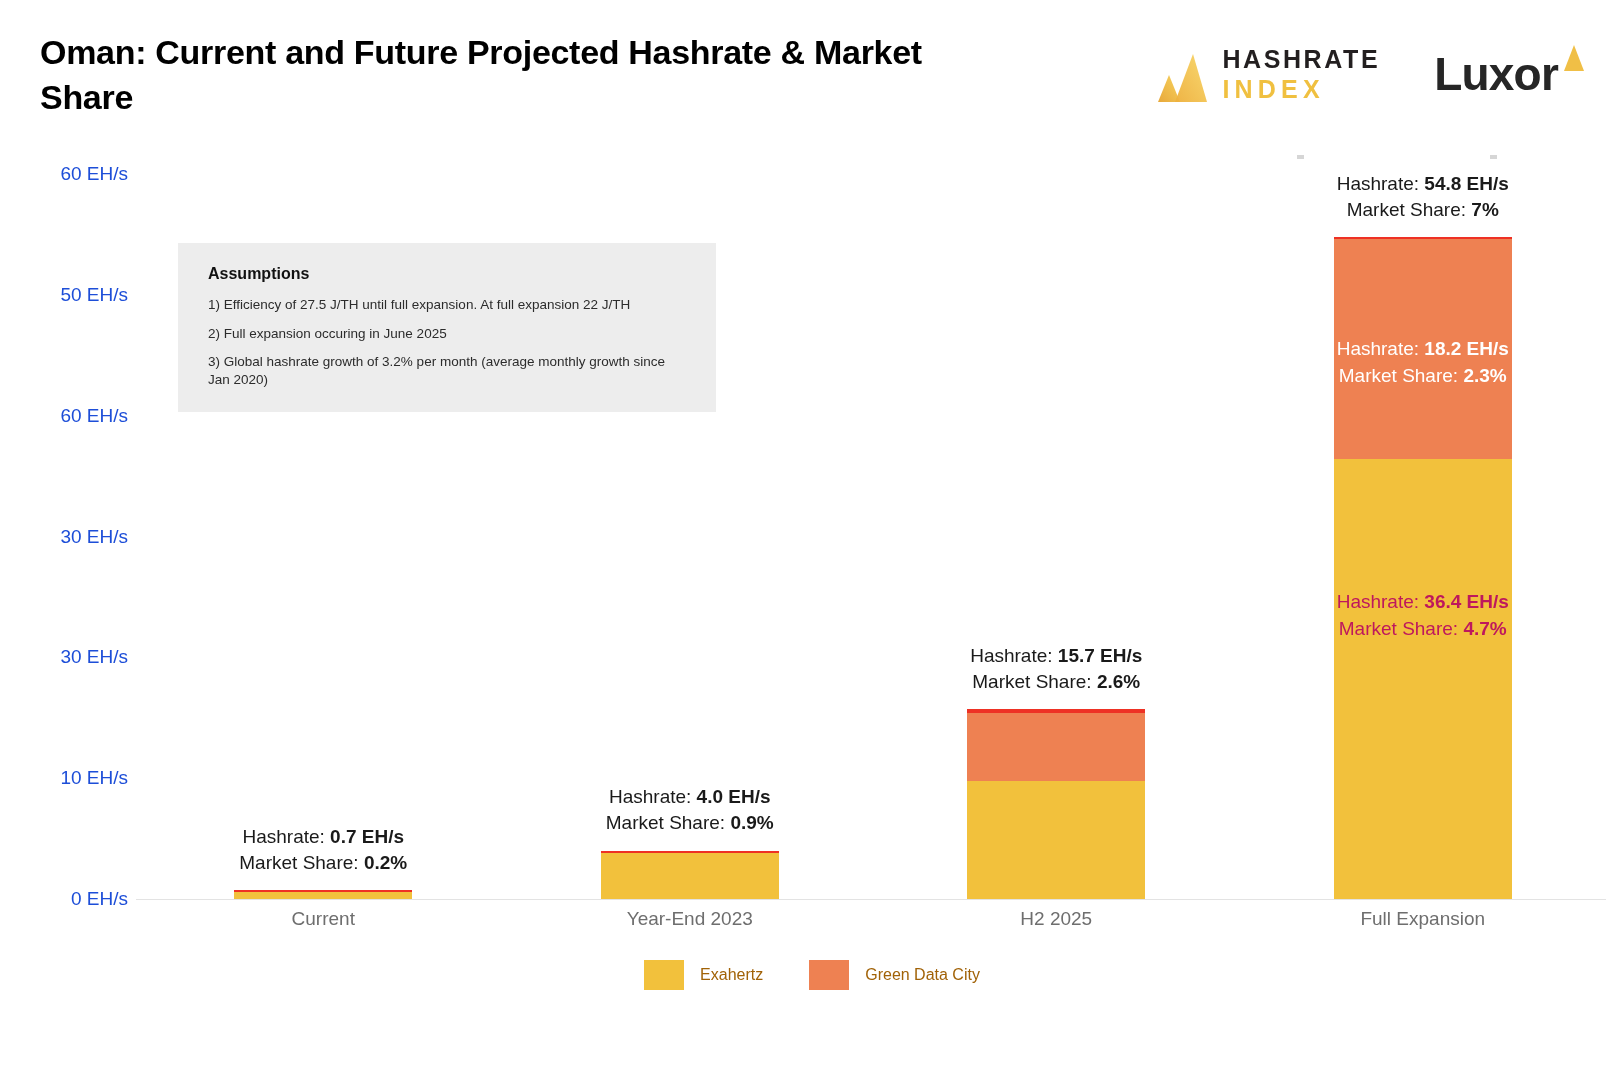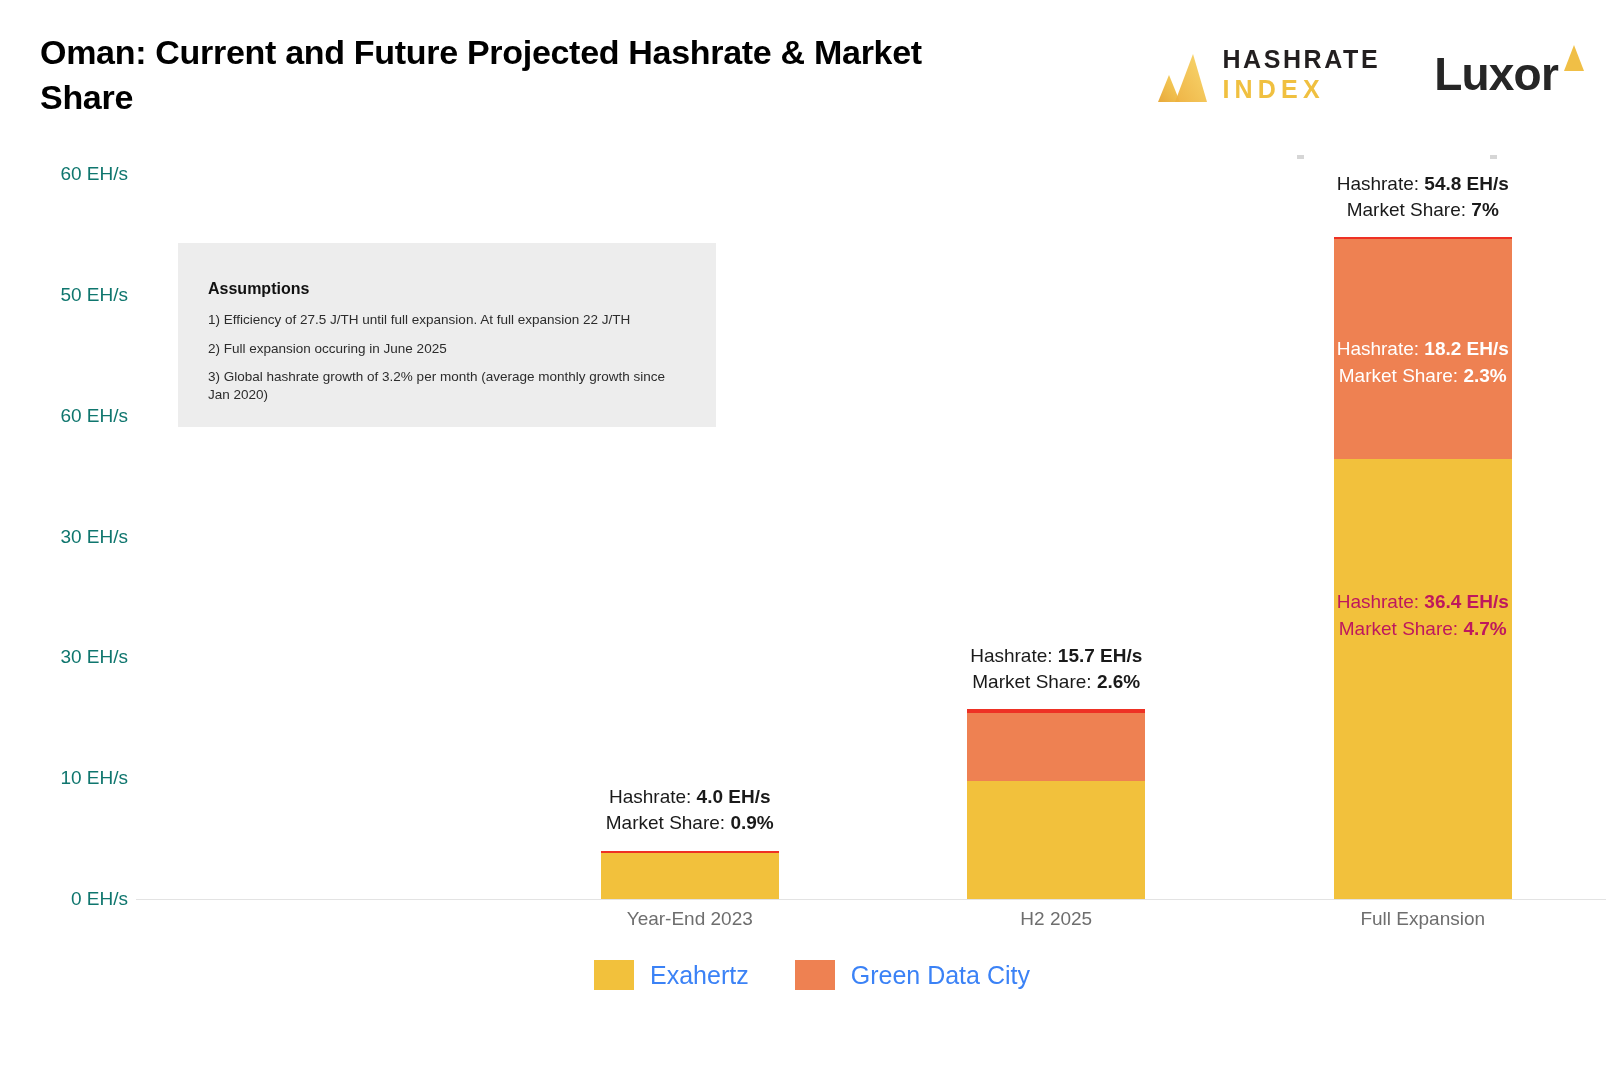--- a/index.html
+++ b/index.html
@@ -66,21 +66,21 @@
     position: absolute;
     left: 0; top: 150px;
     width: 1624px;
     height: 760px;
   }
   #axis-labels { position: absolute; left: 0; top: 0; width: 140px; height: 760px; }
   .y-tick {
     position: absolute;
     right: 12px;
     font-size: 19px;
-    color: #0f766e;
+    color: #1d4ed8;
     transform: translateY(-50%);
     white-space: nowrap;
   }
   #baseline {
     position: absolute;
     left: 136px; top: 749px;
     width: 1470px; height: 1px;
     background: #e3e3e3;
   }
 
@@ -140,21 +140,21 @@
     font-size: 19px;
     color: #6e6e6e;
     white-space: nowrap;
   }
 
   
   #assumptions {
     position: absolute;
     left: 178px; top: 243px;
     width: 538px;
-    padding: 37px 28px 24px 30px;
+    padding: 22px 28px 24px 30px;
     background: #ededed;
   }
   #assumptions-title {
     font-size: 16px;
     font-weight: bold;
     color: #111;
     margin-bottom: 13px;
   }
   .assumption-line {
     font-size: 13.5px;
@@ -169,21 +169,21 @@
     position: absolute;
     left: 0; top: 960px;
     width: 1624px;
     display: flex;
     justify-content: center;
     align-items: center;
     gap: 46px;
   }
   .legend-item { display: flex; align-items: center; gap: 16px; }
   .legend-swatch { width: 40px; height: 30px; display: block; }
-  .legend-text { font-size: 25px; color: #3b82f6; white-space: nowrap; }
+  .legend-text { font-size: 16px; color: #a16207; white-space: nowrap; }
 
   
   .top-artifact {
     position: absolute;
     width: 7px; height: 4px;
     background: #d6d6d6;
   }
 </style>
 </head>
 <body>
@@ -235,20 +235,31 @@
       <div class="y-tick" style="top: 265.774px;">60 EH/s</div>
       <div class="y-tick" style="top: 144.968px;">50 EH/s</div>
       <div class="y-tick" style="top: 24.1613px;">60 EH/s</div>
     </div>
   <div id="baseline"></div>
 
   <div class="top-artifact" style="left:1297px; top:5px;"></div>
   <div class="top-artifact" style="left:1490px; top:5px;"></div>
 
   <div id="bars">
+      <div class="bar-col" style="left: 0px; width: 366.5px;">
+        <div class="bar-stack">
+          <div class="seg seg-unlicensed" style="height: 2px; background: rgb(238, 49, 36);"></div>
+          <div class="seg seg-exahertz" style="height: 6.64435px; background: rgb(242, 193, 60);"></div>
+        </div>
+        <div class="total-label" style="bottom: 22.4565px;">
+          <div><span>Hashrate: </span><b>0.7 EH/s</b></div>
+          <div><span>Market Share: </span><b>0.2%</b></div>
+        </div>
+        <div class="cat-label">Current</div>
+      </div>
       <div class="bar-col" style="left: 366.5px; width: 366.5px;">
         <div class="bar-stack">
           <div class="seg seg-unlicensed" style="height: 2.41613px; background: rgb(238, 49, 36);"></div>
           <div class="seg seg-exahertz" style="height: 45.9065px; background: rgb(242, 193, 60);"></div>
         </div>
         <div class="total-label" style="bottom: 62.3226px;">
           <div><span>Hashrate: </span><b>4.0 EH/s</b></div>
           <div><span>Market Share: </span><b>0.9%</b></div>
         </div>
         <div class="cat-label">Year-End 2023</div>

